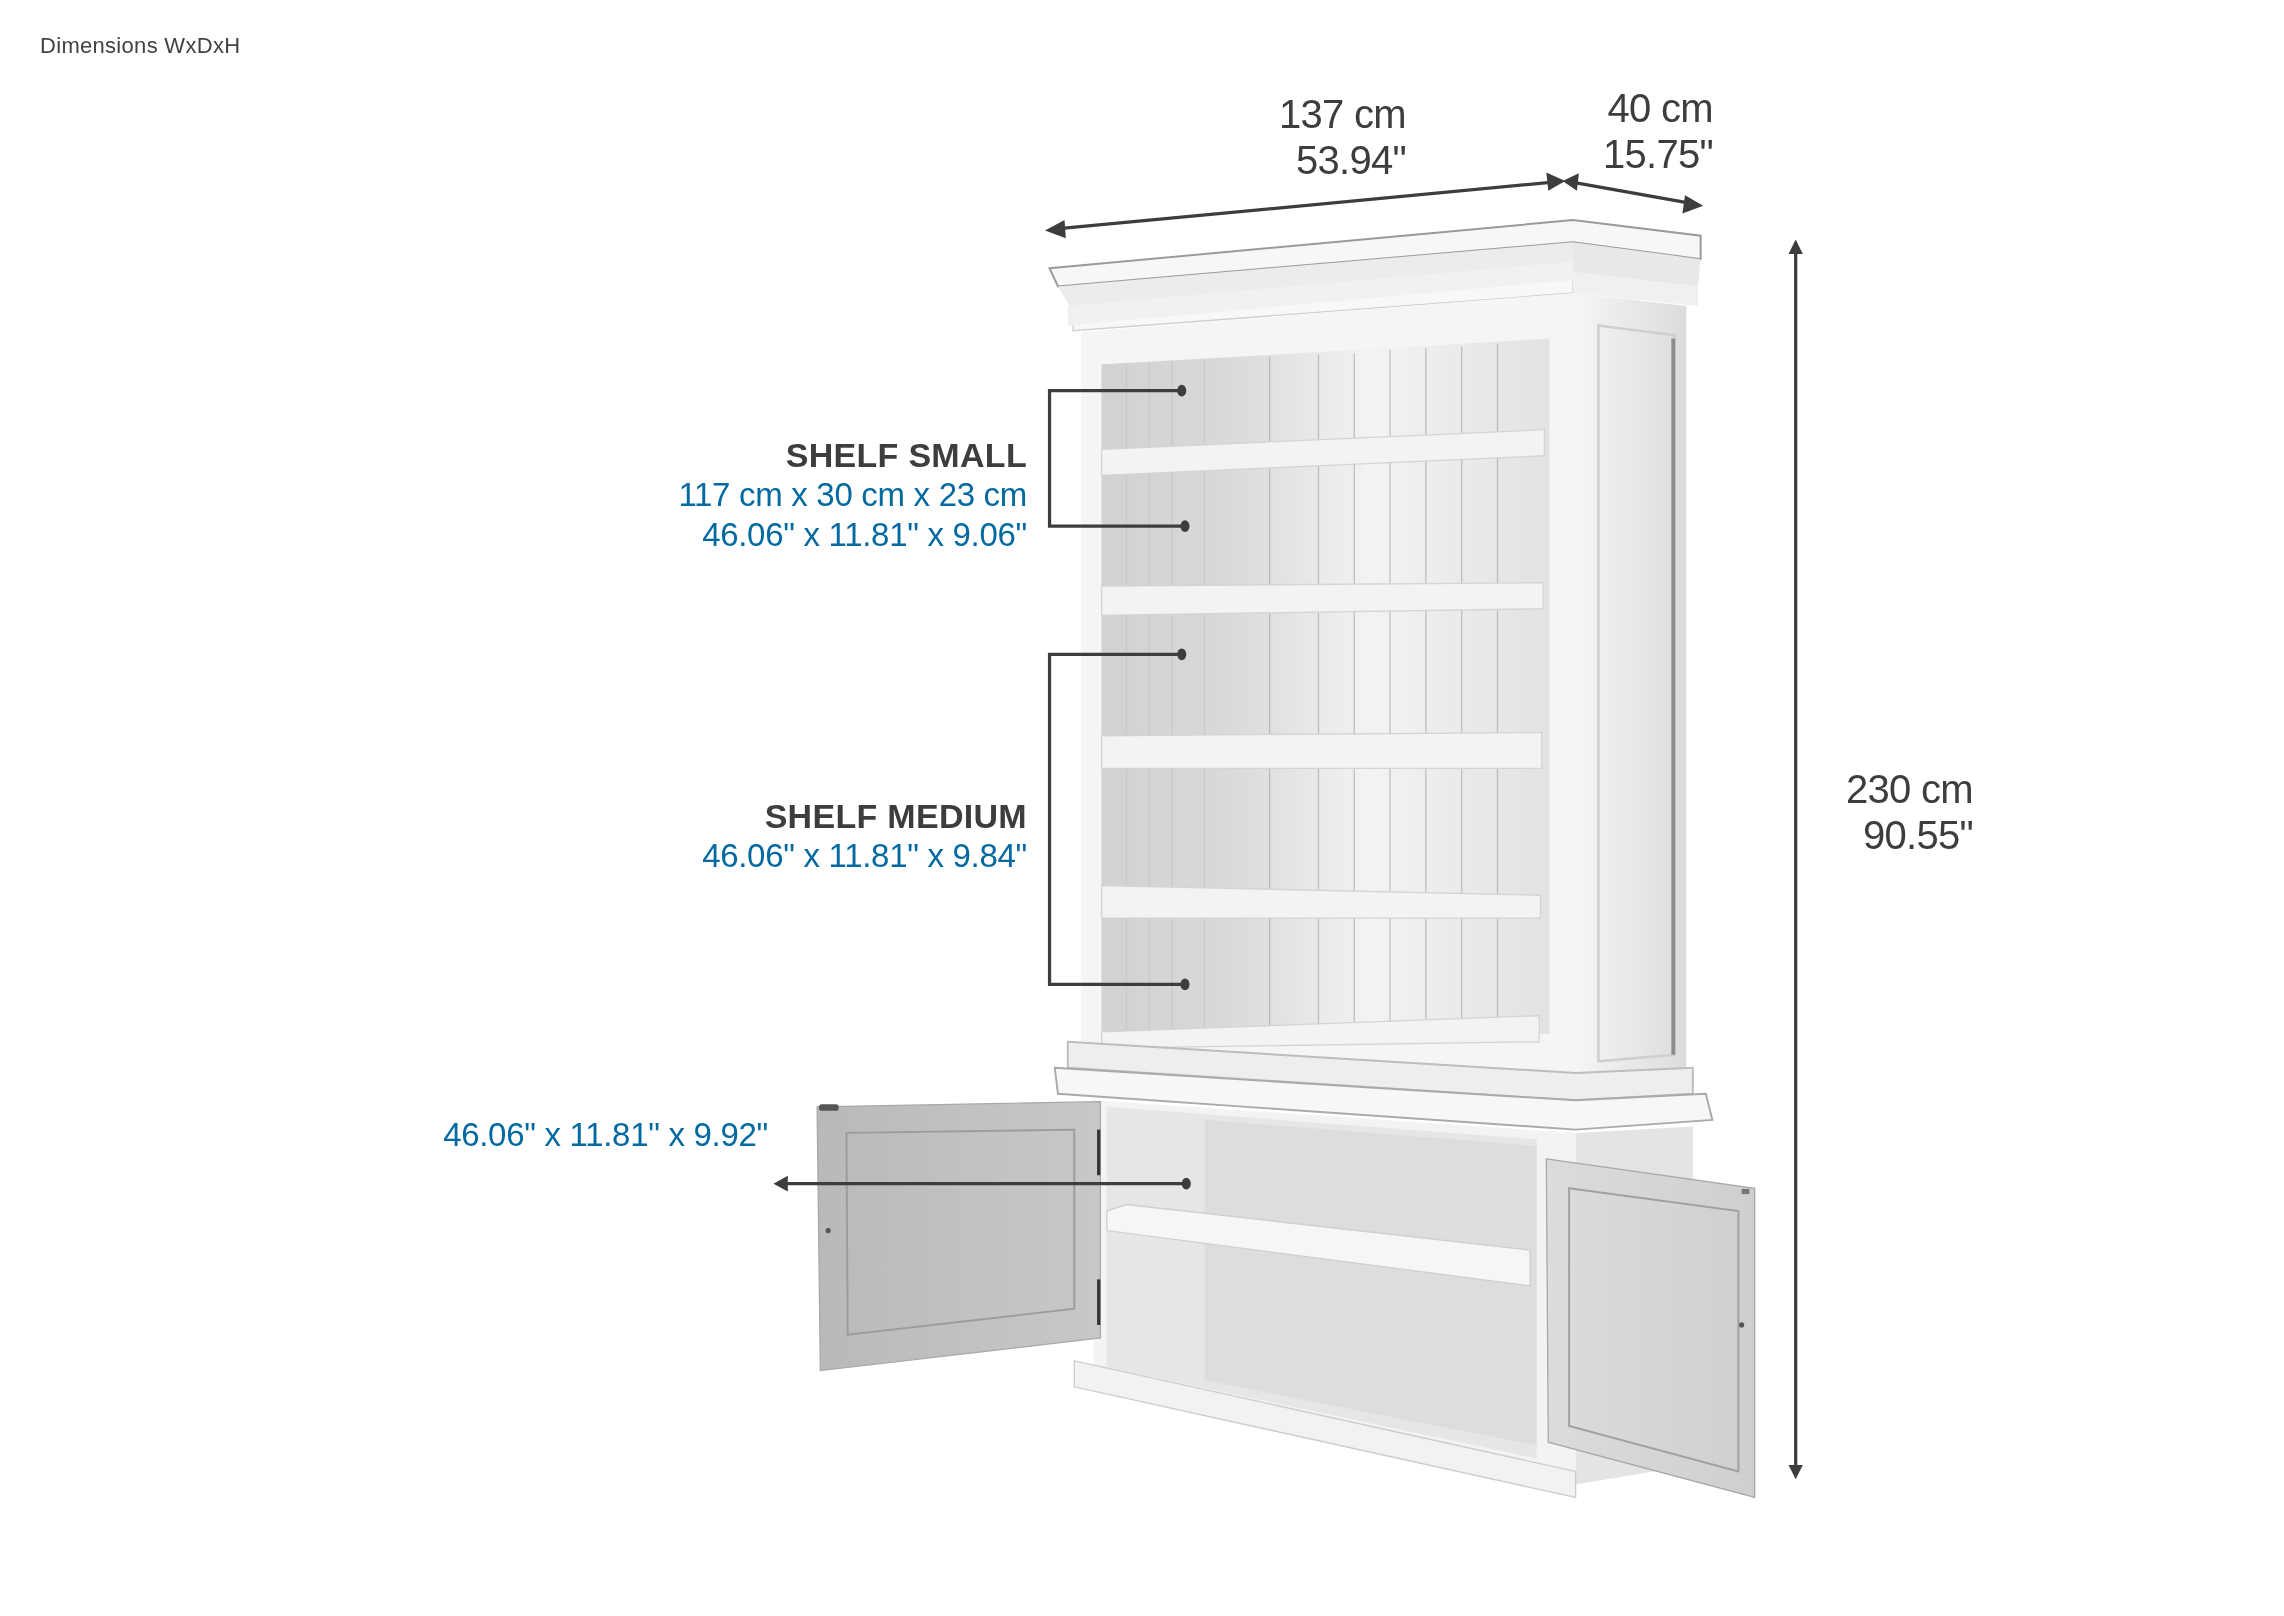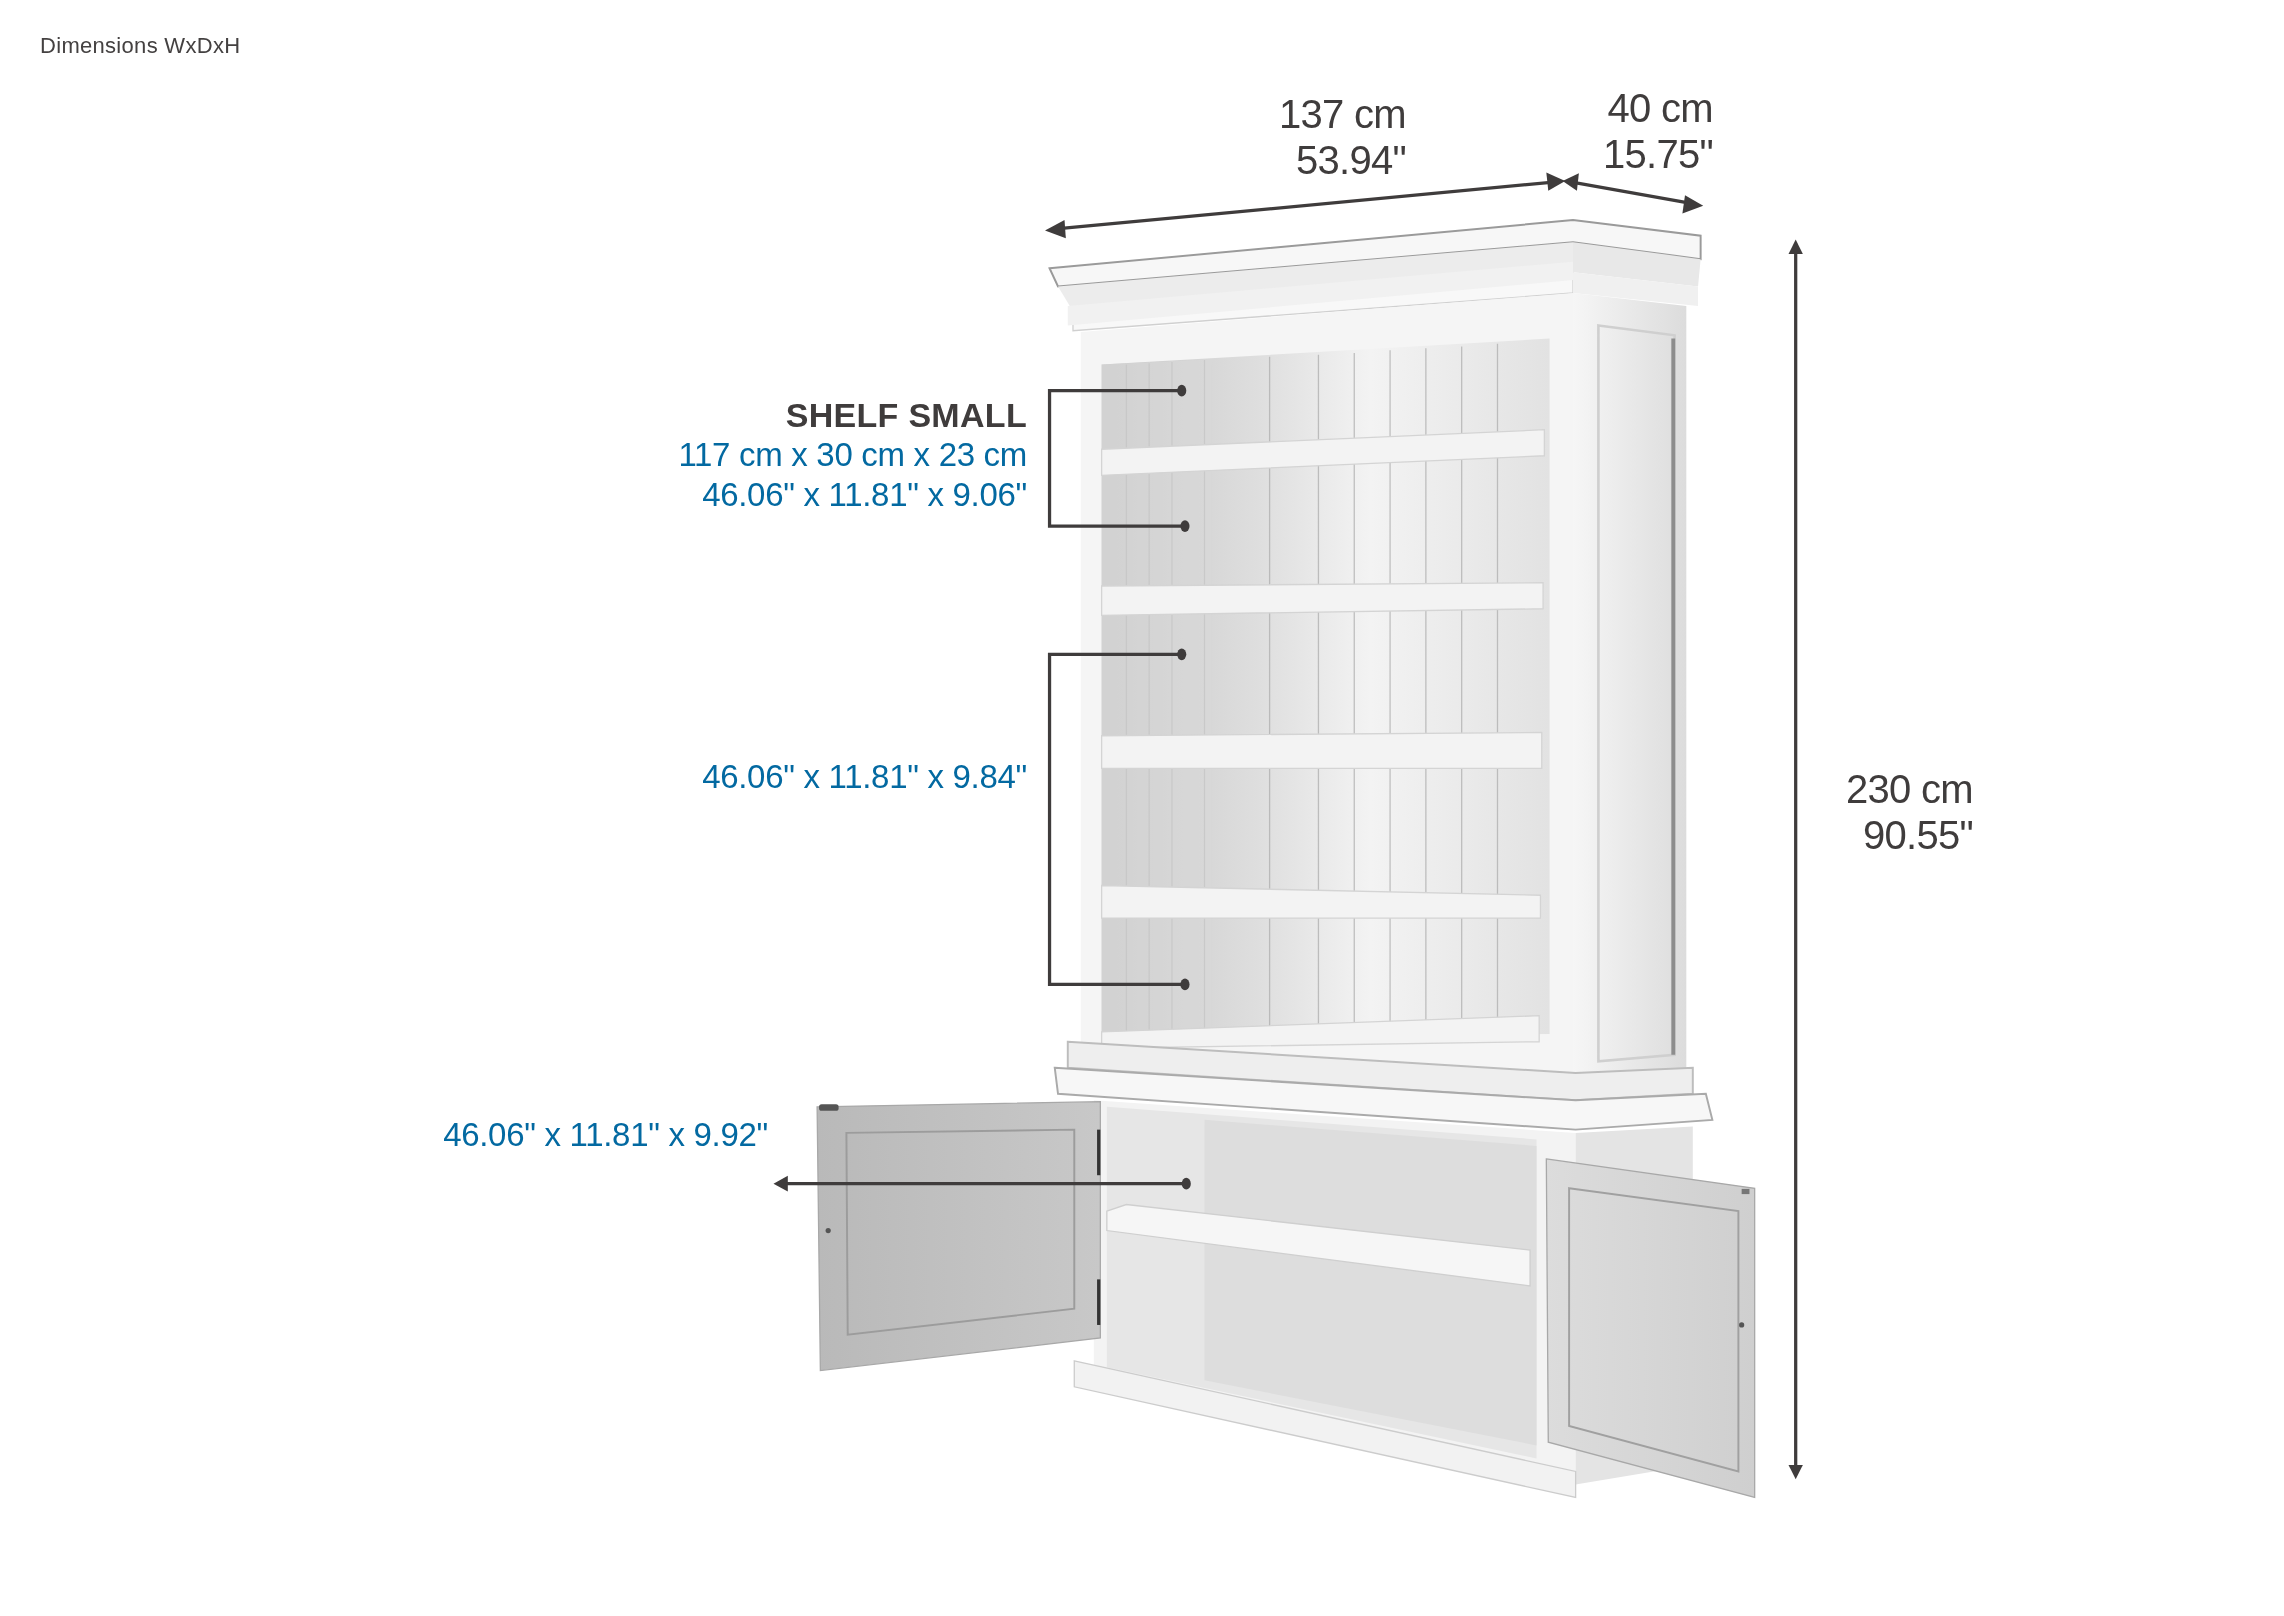--- a/index.html
+++ b/index.html
@@ -1,21 +1,21 @@
 <!DOCTYPE html>
 <html style="font-size:10.4px"><head>
 <meta charset="utf-8">
 <style>
   html, body { margin:0; padding:0; background:#ffffff; }
   body { width:2284px; height:1616px; position:relative; overflow:hidden;
          font-family:"Liberation Sans", "DejaVu Sans", sans-serif; color:#3f3c3c; }
   .abs { position:absolute; }
   .title { left:40px; top:33px; font-size:22px; letter-spacing:0.3px; color:#444141; }
   .dimtxt { font-size:40px; line-height:46px; color:#3f3c3c; text-align:right; white-space:nowrap; letter-spacing:-0.7px; }
-  .shelf-head { font-size:34px; font-weight:bold; color:#3f3c3c; text-align:right; white-space:nowrap; letter-spacing:0.3px; }
+  .shelf-head { font-size:34px; font-weight:bold; color:#3f3c3c; text-align:right; white-space:nowrap; letter-spacing:0.3px;margin-top:40px; }
   .shelf-line { font-size:33px; line-height:40px; color:#0369a1; text-align:right; white-space:nowrap; letter-spacing:-0.3px; }
   svg.overlay { position:absolute; left:0; top:0; }
 </style>
 </head>
 <body>
 
 <div class="abs title">Dimensions WxDxH</div>
 
 <svg class="overlay" width="2284" height="1616" viewBox="0 0 3508 2482">
   <defs>
@@ -157,19 +157,20 @@
   <div>90.55"</div>
 </div>
 
 <div class="abs" style="left:560px; top:396px; width:467px;">
   <div class="shelf-head">SHELF SMALL</div>
   <div class="shelf-line">117 cm x 30 cm x 23 cm</div>
   <div class="shelf-line">46.06" x 11.81" x 9.06"</div>
 </div>
 
 <div class="abs" style="left:560px; top:757px; width:467px;">
+  <div class="shelf-head">SHELF MEDIUM</div>
   <div class="shelf-line">46.06" x 11.81" x 9.84"</div>
 </div>
 
 <div class="abs" style="left:260px; top:1115px; width:508px;">
   <div class="shelf-line">46.06" x 11.81" x 9.92"</div>
 </div>
 
 
 </body></html>

